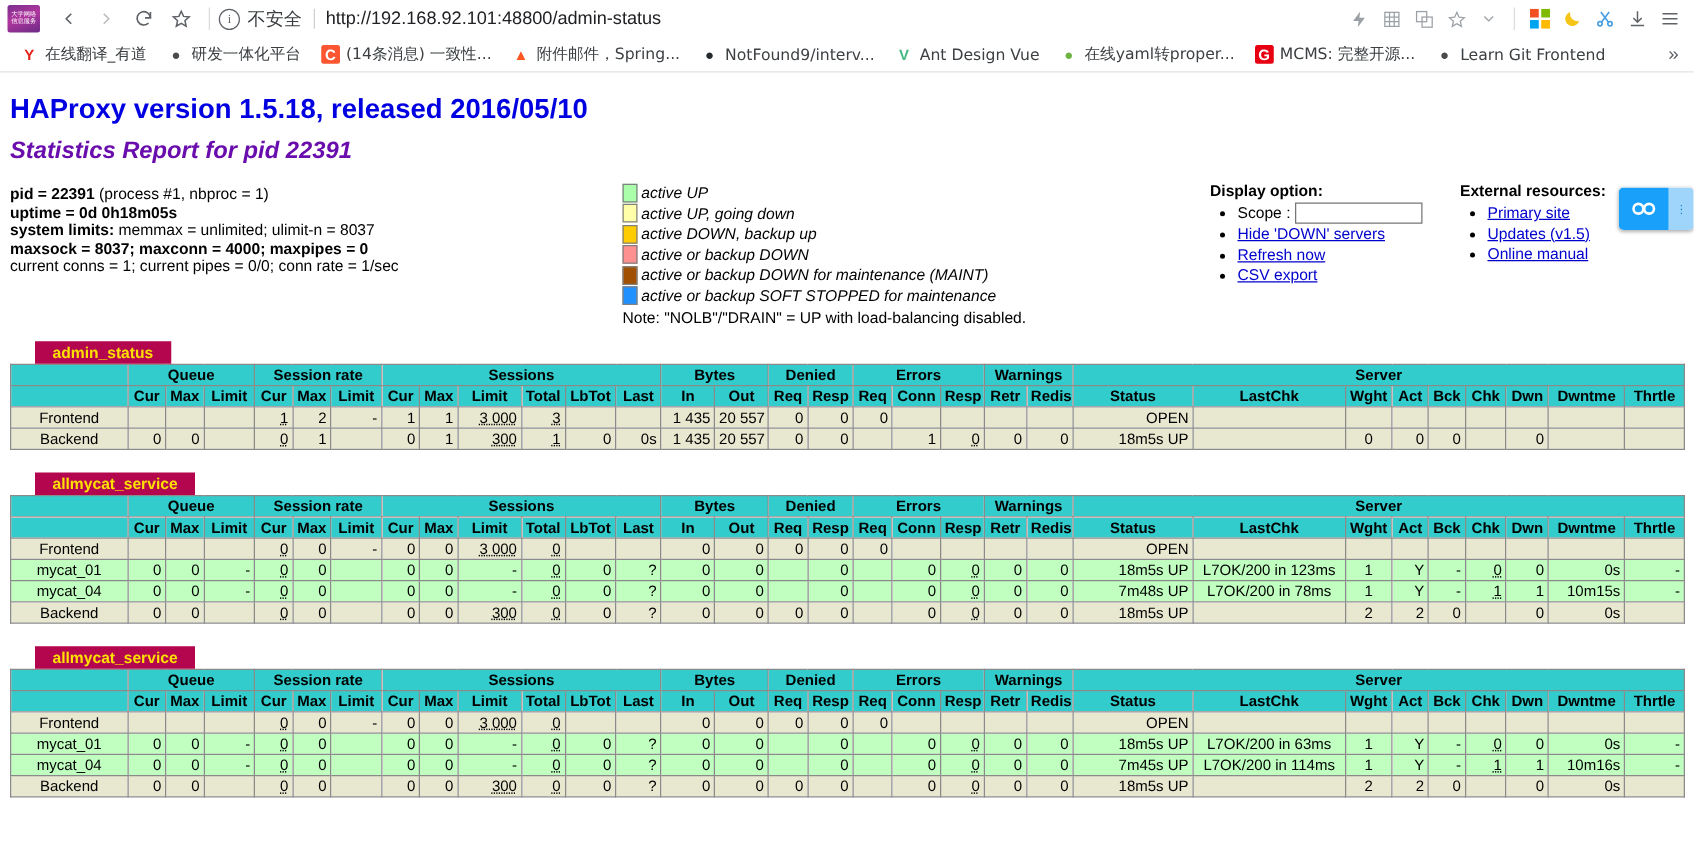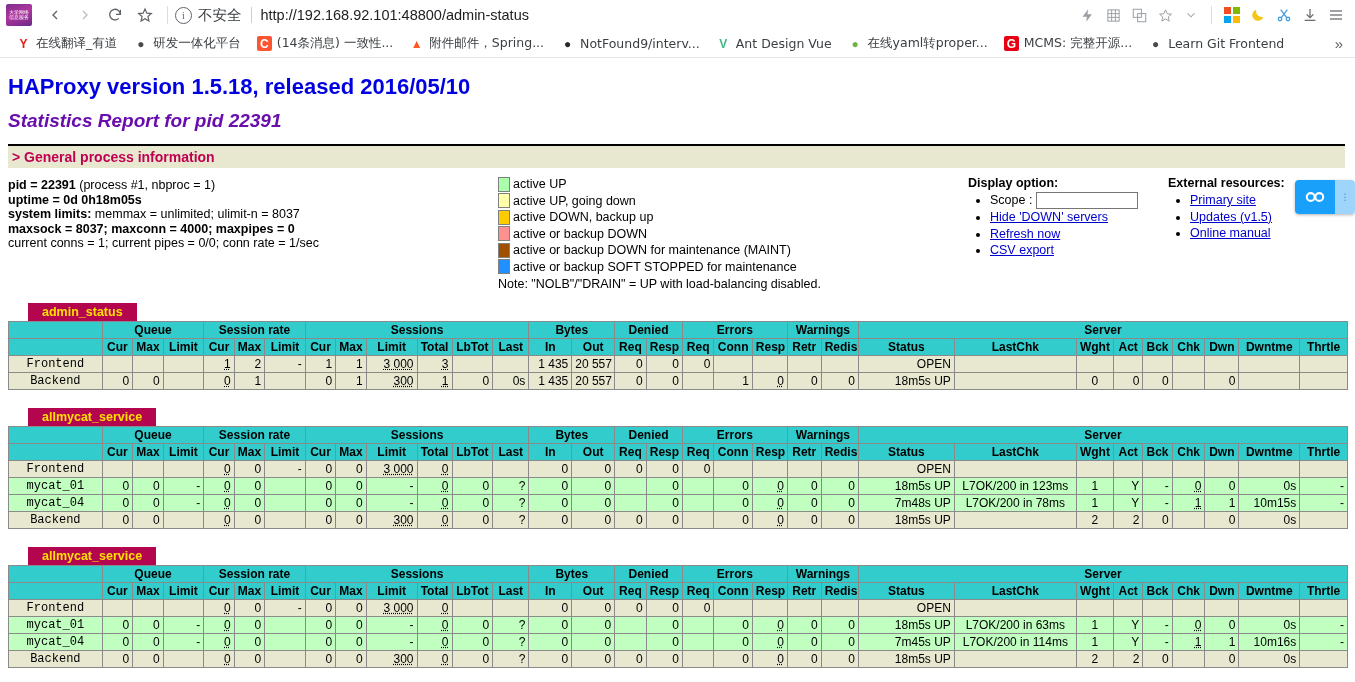--- a/index.html
+++ b/index.html
@@ -71,21 +71,21 @@
   }
   .infoblock{ display:flex; align-items:flex-start; margin-top:6px; position:relative; }
   .procinfo{ font-size:12.5px; line-height:14.6px; color:#000; padding-top:4px; width:490px;}
   .procinfo b{ font-weight:bold; }
 
   .legend{ font-size:12.5px; line-height:16.5px; padding-top:2px; width:470px;}
   .legrow{ display:flex; }
   .legcol{ display:flex; flex-direction:column; }
   .legitem{ display:flex; align-items:center; height:16.5px; }
   .sw{ width:10px; height:13px; border:1px solid #808080; margin-right:3px; flex:0 0 auto;}
-  .legtxt{ white-space:nowrap; }
+  .legtxt{ white-space:nowrap;font-style:italic; }
   .legnote{ padding-top:1px; white-space:nowrap; }
 
   .optwrap{ display:flex; padding-top:2px; }
   .optcol{ width:200px; }
   .optcol.ext{ width:auto; }
   .opttitle{ font-size:12.5px; font-weight:bold; color:#000; margin-bottom:2px;}
   ul.optlist{ margin:0; padding-left:22px; }
   ul.optlist li{ font-size:12.5px; line-height:16.5px; color:#000; }
   ul.optlist li a{ color:#0000cc; text-decoration:underline; }
   .scope-row{ display:flex; align-items:center; gap:4px; }
@@ -110,21 +110,21 @@
   table.stat{
     border-collapse:collapse; width:1340px; margin-top:0px;
     font-size:12px; table-layout:fixed;
   }
   table.stat th, table.stat td{
     border:1px solid #8a8a8a; padding:1px 3px; height:17px; box-sizing:border-box;
     overflow:hidden; white-space:nowrap;
   }
   table.stat th{ background:#33cccc; text-align:center; font-weight:bold; color:#000; }
   table.stat th.blank{ background:#33cccc; border-left:1px solid #8a8a8a;}
-  td.name{ background:#e8e8d0; text-align:center;font-family:Liberation Mono, monospace; }
+  td.name{ background:#e8e8d0; text-align:center; }
   tr.fe td, tr.be td{ background:#e8e8d0; }
   tr.srv td{ background:#c0ffc0; }
   td.num{ text-align:right; }
   td.ctr{ text-align:center; }
   td.u{ text-decoration:underline; text-decoration-style:dotted; }
   .tablegap{ height:8px; }
 </style>
 </head>
 <body>
 
@@ -272,21 +272,20 @@
         <span class="fav" style="background: rgb(255, 255, 255); color: rgb(74, 74, 74);">●</span>
         <span class="bm-label">Learn Git Frontend</span>
       </div>
       <div class="bm-overflow">»</div>
   </div>
 </div>
 
 <div class="page">
   <h1 class="hap">HAProxy version 1.5.18, released 2016/05/10</h1>
   <h2 class="stats">Statistics Report for pid 22391</h2>
-  <div class="sectionbar">&gt; General process information</div>
 
   <div class="infoblock">
     <div class="procinfo" id="procinfo">
         <div><b>pid = 22391</b> (process #1, nbproc = 1)</div>
         <div><b>uptime = 0d 0h18m05s</b></div>
         <div><b>system limits:</b> memmax = unlimited; ulimit-n = 8037</div>
         <div><b>maxsock = 8037; maxconn = 4000; maxpipes = 0</b></div>
         <div>current conns = 1; current pipes = 0/0; conn rate = 1/sec</div>
       </div>
 

